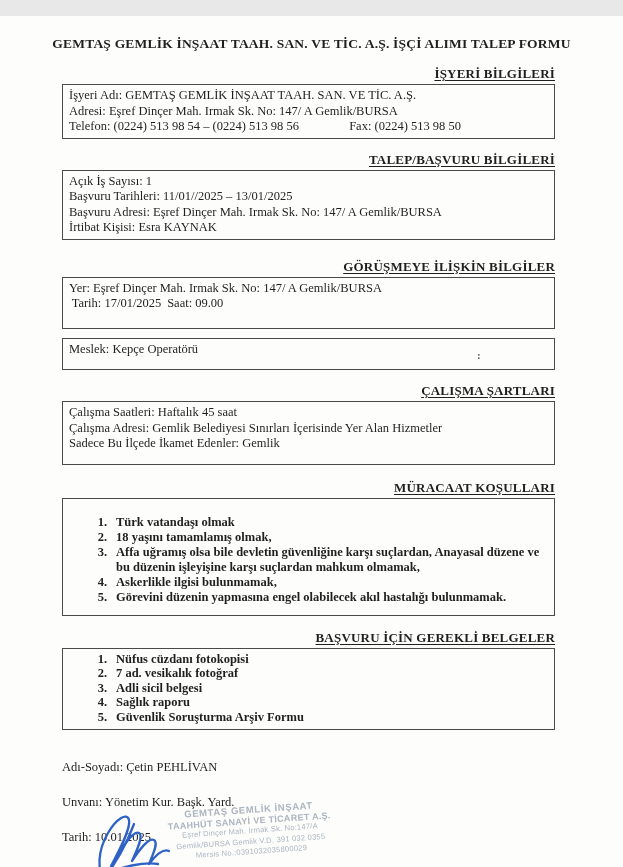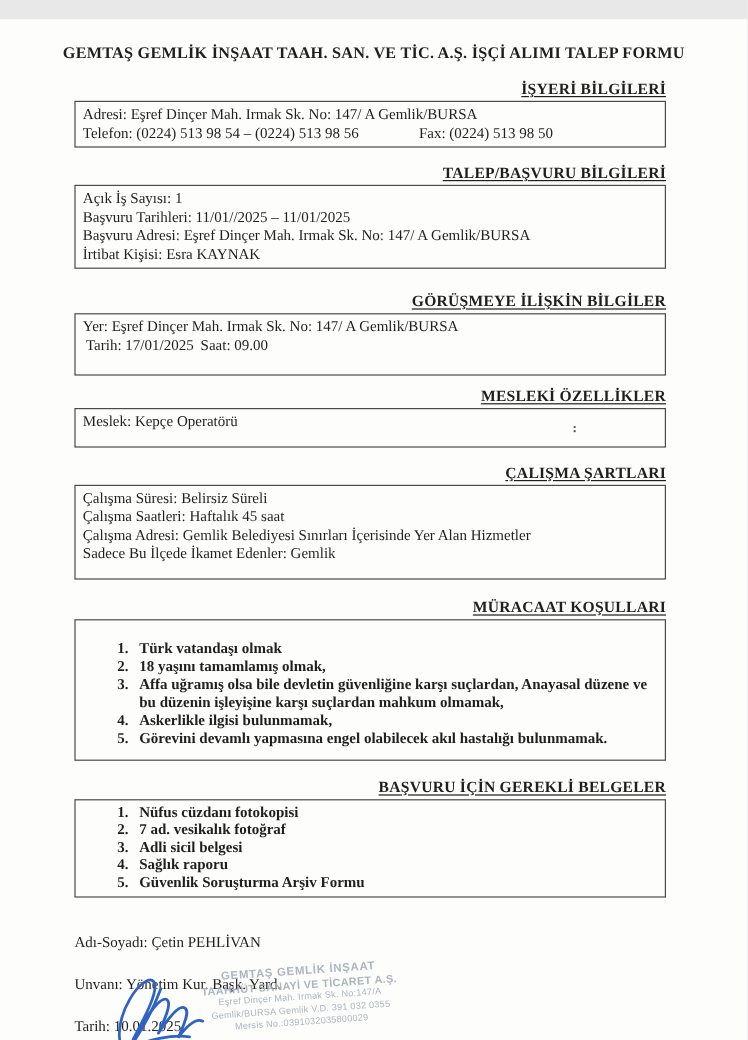--- a/index.html
+++ b/index.html
@@ -85,61 +85,60 @@
 </head>
 <body>
 
 <div class="page">
 
   <div class="doc-title">GEMTAŞ GEMLİK İNŞAAT TAAH. SAN. VE TİC. A.Ş. İŞÇİ ALIMI TALEP FORMU</div>
 
   <div class="section m-top-16">
     <div class="sec-header">İŞYERİ BİLGİLERİ</div>
     <div class="box">
+      <div>İşyeri Adı: GEMTAŞ GEMLİK İNŞAAT TAAH. SAN. VE TİC. A.Ş.</div>
       <div>Adresi: Eşref Dinçer Mah. Irmak Sk. No: 147/ A Gemlik/BURSA</div>
       <div>
         <span class="phone-part">Telefon: (0224) 513 98 54 – (0224) 513 98 56</span>
         <span>Fax: (0224) 513 98 50</span>
       </div>
     </div>
   </div>
 
   <div class="section m-top-13">
     <div class="sec-header">TALEP/BAŞVURU BİLGİLERİ</div>
     <div class="box">
       <div>Açık İş Sayısı: 1</div>
-      <div>Başvuru Tarihleri: 11/01//2025 – 11/01/2025</div>
+      <div>Başvuru Tarihleri: 11/01//2025 – 13/01/2025</div>
       <div>Başvuru Adresi: Eşref Dinçer Mah. Irmak Sk. No: 147/ A Gemlik/BURSA</div>
       <div>İrtibat Kişisi: Esra KAYNAK</div>
     </div>
   </div>
 
   <div class="section m-top-19">
     <div class="sec-header">GÖRÜŞMEYE İLİŞKİN BİLGİLER</div>
     <div class="box pad-b-16">
       <div>Yer: Eşref Dinçer Mah. Irmak Sk. No: 147/ A Gemlik/BURSA</div>
       <div>
         <span class="tarih-part">Tarih: 17/01/2025</span>
         <span>Saat: 09.00</span>
       </div>
     </div>
   </div>
 
   <div class="section m-top-9">
-    <div class="sec-header">MESLEKİ ÖZELLİKLER</div>
     <div class="box pad-b-12">
       <div>Meslek: Kepçe Operatörü</div>
       <span class="artifact-mark">:</span>
     </div>
   </div>
 
   <div class="section m-top-13">
     <div class="sec-header">ÇALIŞMA ŞARTLARI</div>
     <div class="box pad-b-12">
-      <div>Çalışma Süresi: Belirsiz Süreli</div>
       <div>Çalışma Saatleri: Haftalık 45 saat</div>
       <div>Çalışma Adresi: Gemlik Belediyesi Sınırları İçerisinde Yer Alan Hizmetler</div>
       <div>Sadece Bu İlçede İkamet Edenler: Gemlik</div>
     </div>
   </div>
 
   <div class="section m-top-15">
     <div class="sec-header">MÜRACAAT KOŞULLARI</div>
     <div class="box list-box muracaat">
       <div class="list-item">
@@ -153,21 +152,21 @@
       <div class="list-item">
         <span class="num">3.</span>
         <span class="txt">Affa uğramış olsa bile devletin güvenliğine karşı suçlardan, Anayasal düzene ve bu düzenin işleyişine karşı suçlardan mahkum olmamak,</span>
       </div>
       <div class="list-item">
         <span class="num">4.</span>
         <span class="txt">Askerlikle ilgisi bulunmamak,</span>
       </div>
       <div class="list-item">
         <span class="num">5.</span>
-        <span class="txt">Görevini devamlı yapmasına engel olabilecek akıl hastalığı bulunmamak.</span>
+        <span class="txt">Görevini düzenin yapmasına engel olabilecek akıl hastalığı bulunmamak.</span>
       </div>
     </div>
   </div>
 
   <div class="section m-top-14">
     <div class="sec-header">BAŞVURU İÇİN GEREKLİ BELGELER</div>
     <div class="box list-box belgeler">
       <div class="list-item">
         <span class="num">1.</span>
         <span class="txt">Nüfus cüzdanı fotokopisi</span>

